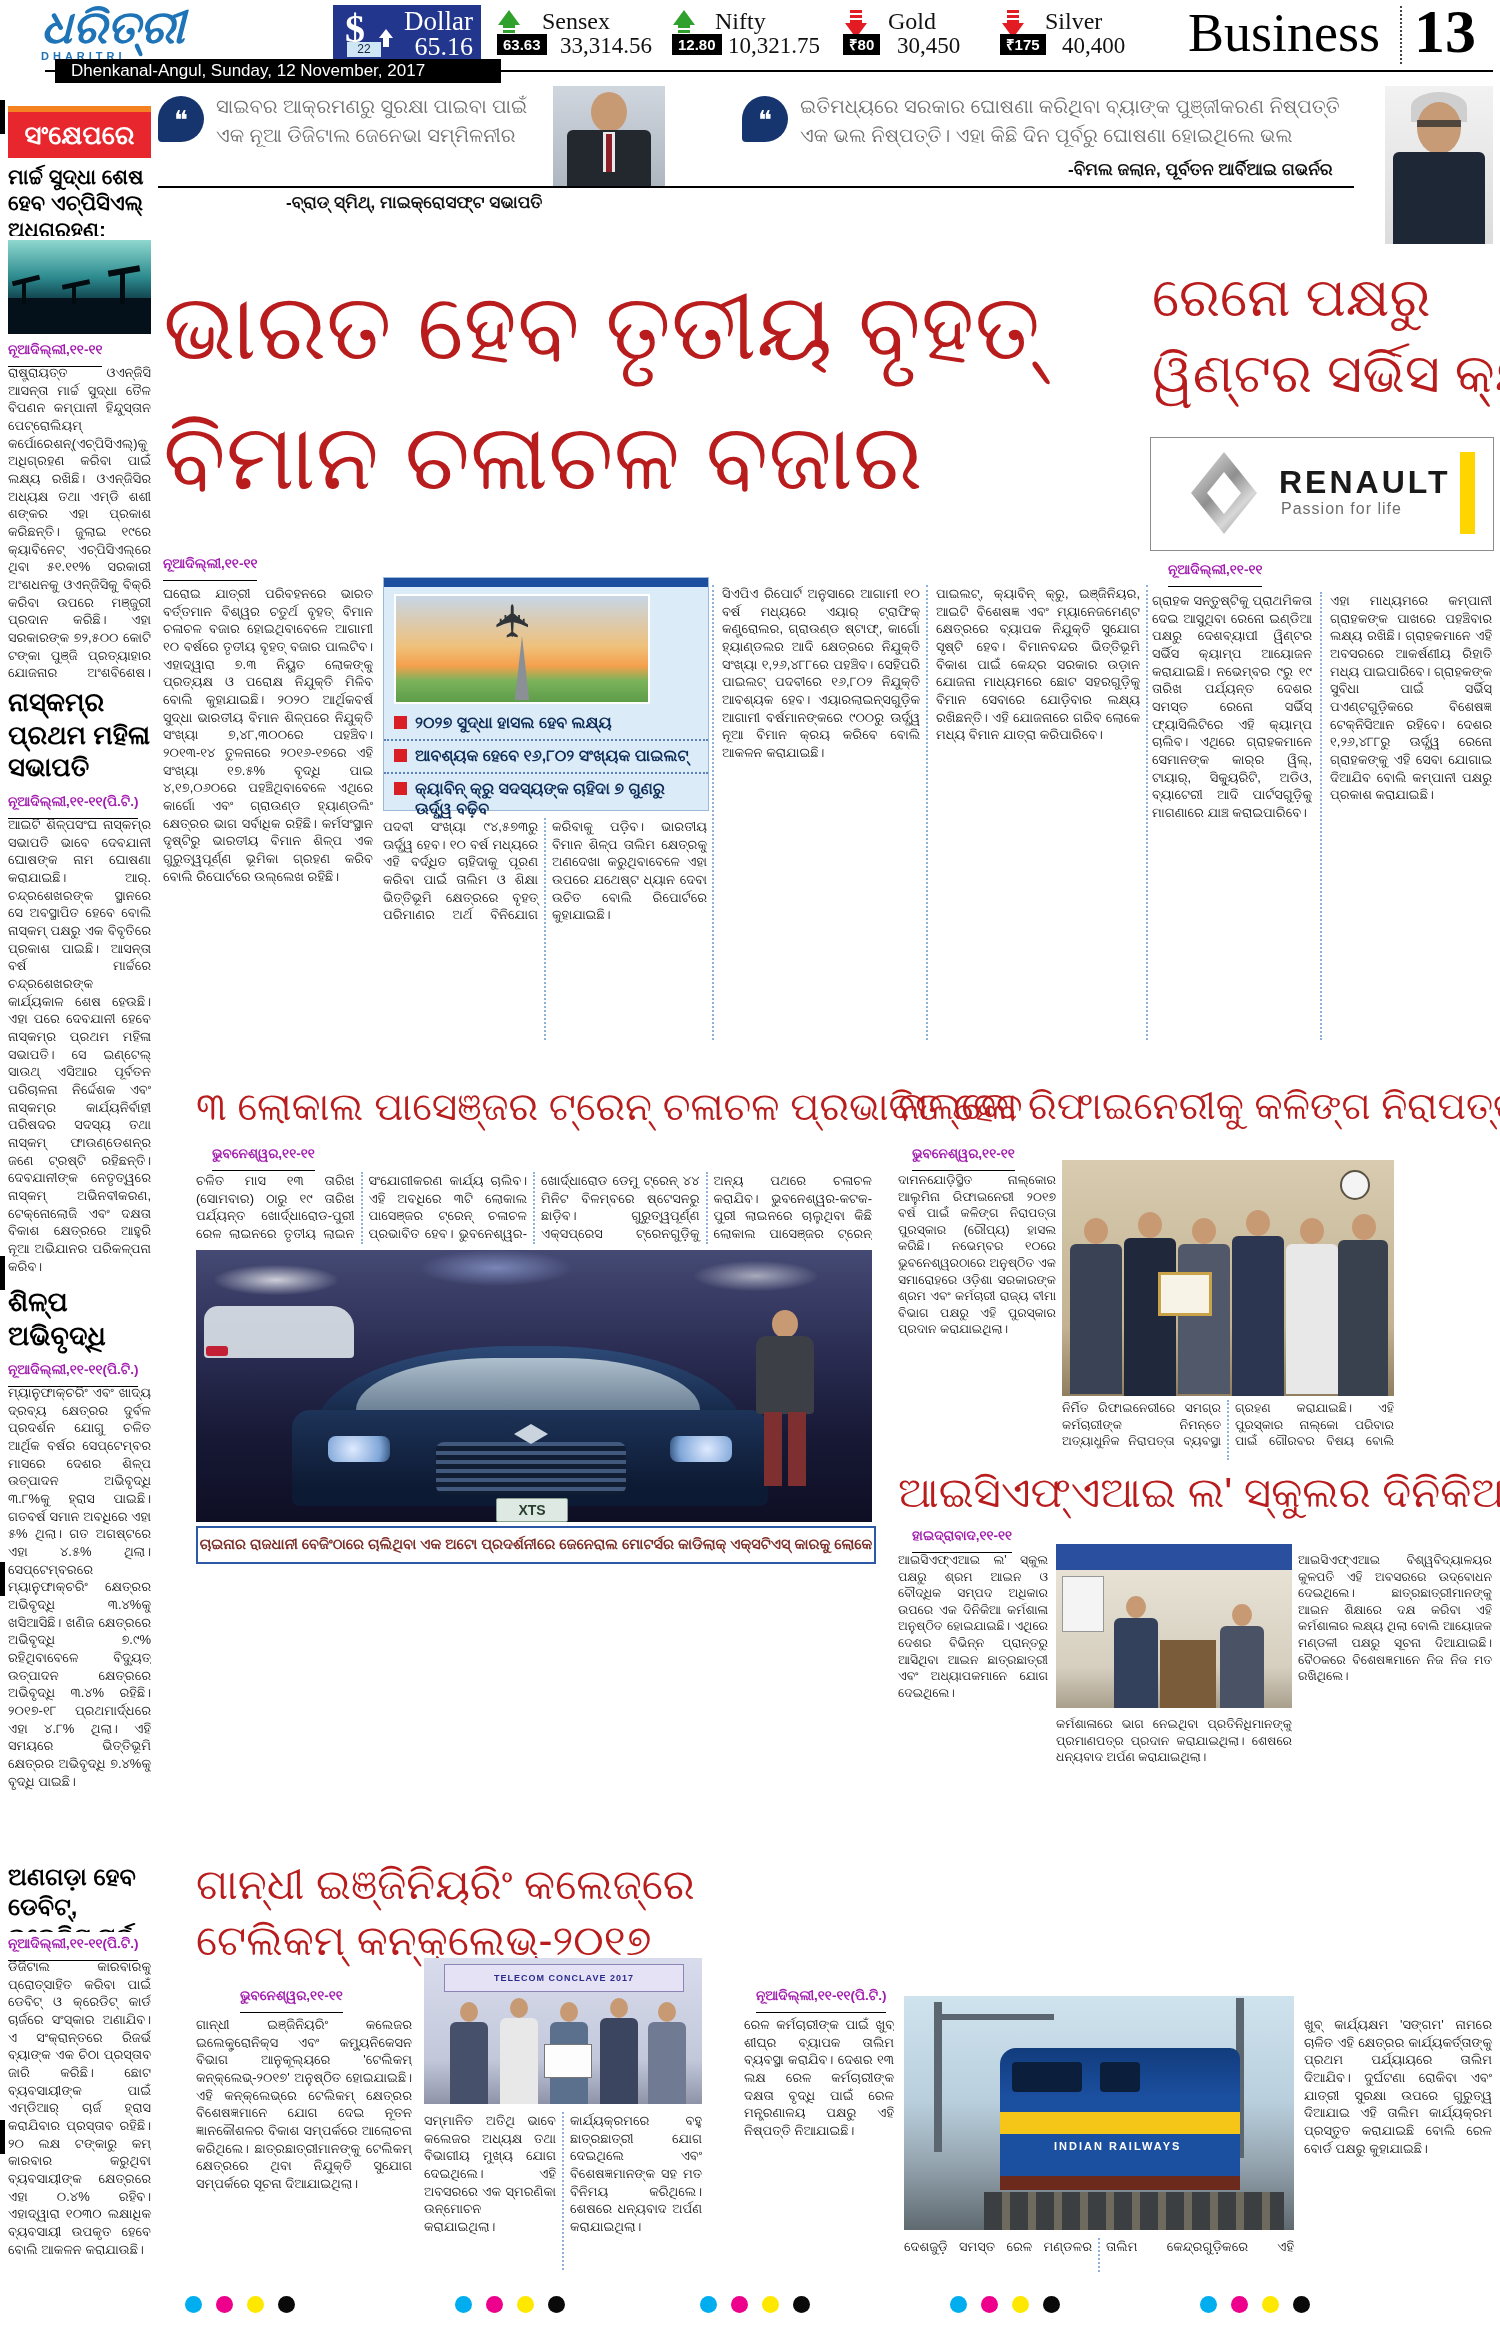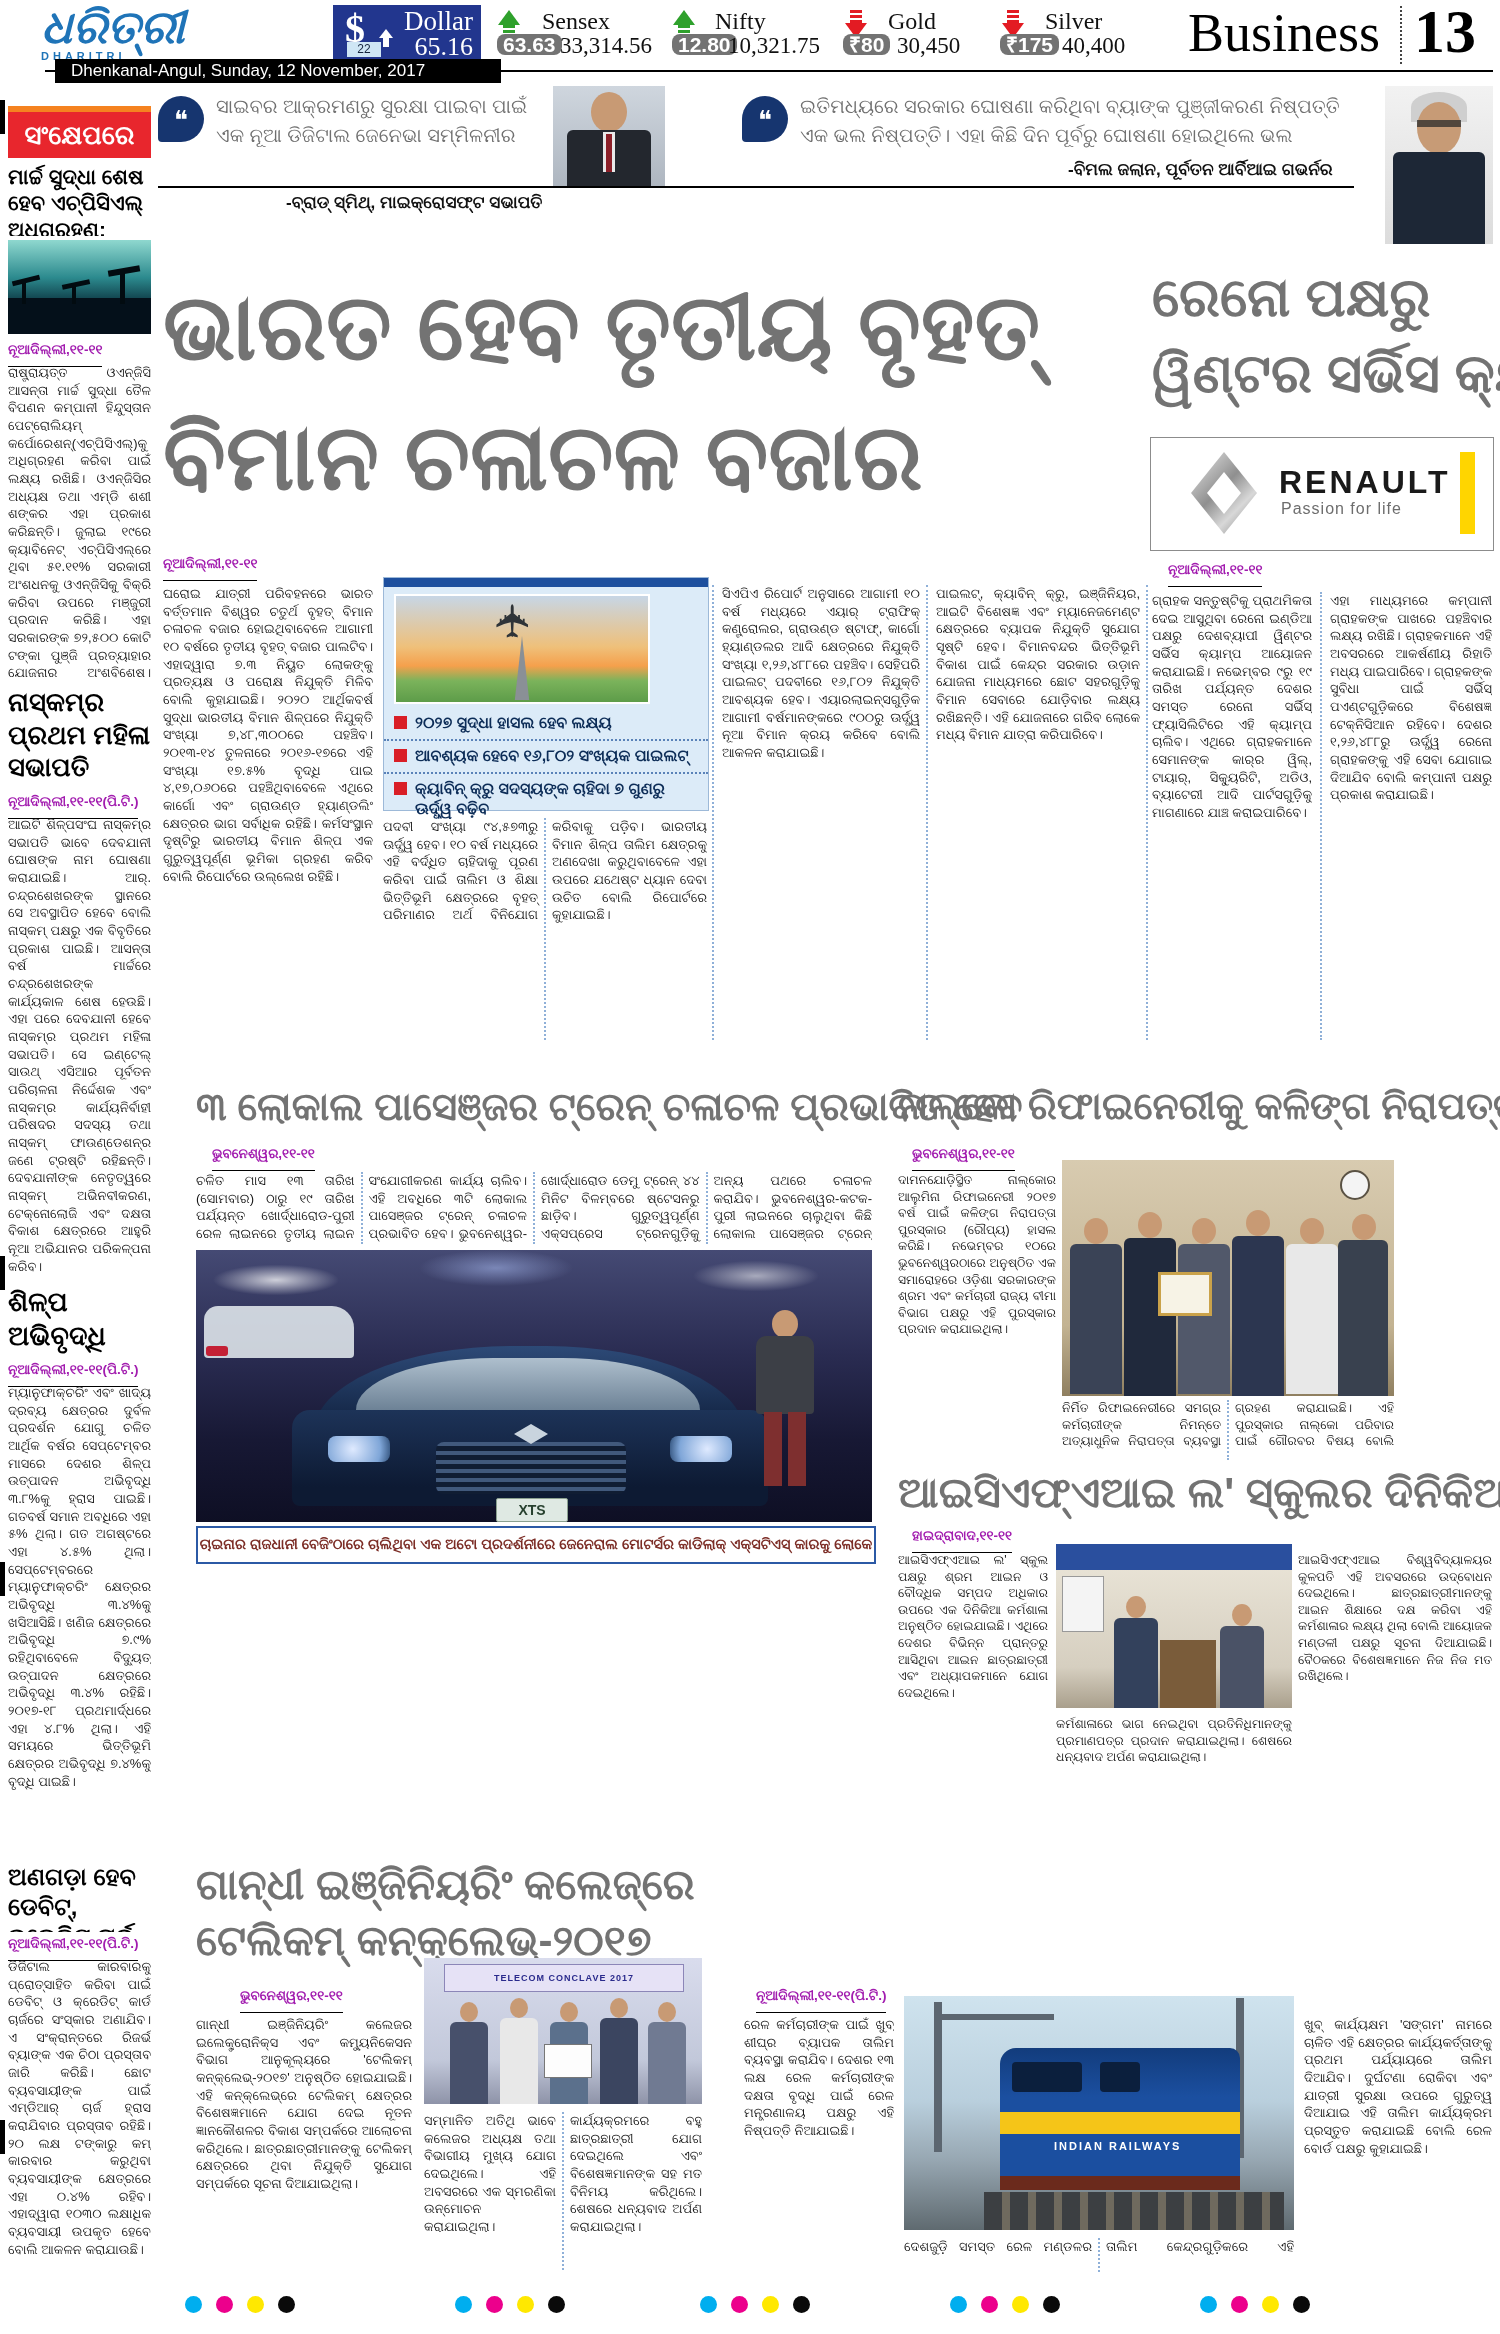--- a/index.html
+++ b/index.html
@@ -5,30 +5,30 @@
   html,body{margin:0;padding:0;background:#e9e9e9;}
   .page{position:relative;width:1500px;height:2334px;background:#ffffff;margin:0 auto;
         font-family:"Liberation Sans",sans-serif;overflow:hidden;}
   .abs{position:absolute;}
   .clip{overflow:hidden;}
   .serif{font-family:"Liberation Serif",serif;}
   .body-text{font-size:13px;line-height:1.36;text-align:justify;color:#151515;}
   .body-sm{font-size:12.4px;line-height:1.34;text-align:justify;color:#151515;}
   .dateline{font-weight:bold;font-size:13.5px;color:#a21caf;border-bottom:1.5px solid #000;
             display:inline-block;padding-bottom:8px;}
-  .headline{font-weight:bold;color:#737373;line-height:1.08;white-space:nowrap;}
+  .headline{font-weight:normal;color:#b91c1c;line-height:1.08;white-space:nowrap;}
   .cols2{column-count:2;column-gap:14px;column-rule:2px dotted #8fb0d8;}
   .cols4{column-count:4;column-gap:14px;column-rule:2px dotted #8fb0d8;}
   .vdot{border-left:2px dotted #8fb0d8;}
   
   .logo-odia{font-size:46px;font-weight:bold;color:#1f74b8;font-style:italic;line-height:1;}
   .logo-latin{font-size:11px;font-weight:bold;color:#1f74b8;letter-spacing:4px;text-align:left;}
   .dollar-box{background:#22368e;color:#fff;}
-  .badge-dark{background:#737373;color:#fff;font-weight:bold;font-size:21px;
-              padding:0 6px;line-height:21px;display:inline-block;border-radius:8px;}
+  .badge-dark{background:#000000;color:#fff;font-weight:bold;font-size:15px;
+              padding:0 6px;line-height:21px;display:inline-block;}
   .tick-label{font-family:"Liberation Serif",serif;font-size:24px;color:#111;}
   .tick-value{font-family:"Liberation Serif",serif;font-size:23px;color:#111;}
   .arr-up-head{width:0;height:0;border-left:11px solid transparent;border-right:11px solid transparent;border-bottom:15px solid #2fa12c;}
   .arr-up-stem{width:12px;height:13px;margin:0 auto;background:repeating-linear-gradient(180deg,#2fa12c 0 3px,#ffffff 3px 5px);}
   .arr-dn-head{width:0;height:0;border-left:11px solid transparent;border-right:11px solid transparent;border-top:15px solid #e31b23;}
   .arr-dn-stem{width:12px;height:13px;margin:0 auto;background:repeating-linear-gradient(180deg,#e31b23 0 3px,#ffffff 3px 5px);}
   .datebar{background:#000;color:#fff;font-size:17px;line-height:24px;padding-left:16px;}
   
   .qicon{width:46px;height:46px;background:#16356f;border-radius:50% 50% 50% 4px;
          color:#fff;font-size:26px;text-align:center;line-height:48px;}

